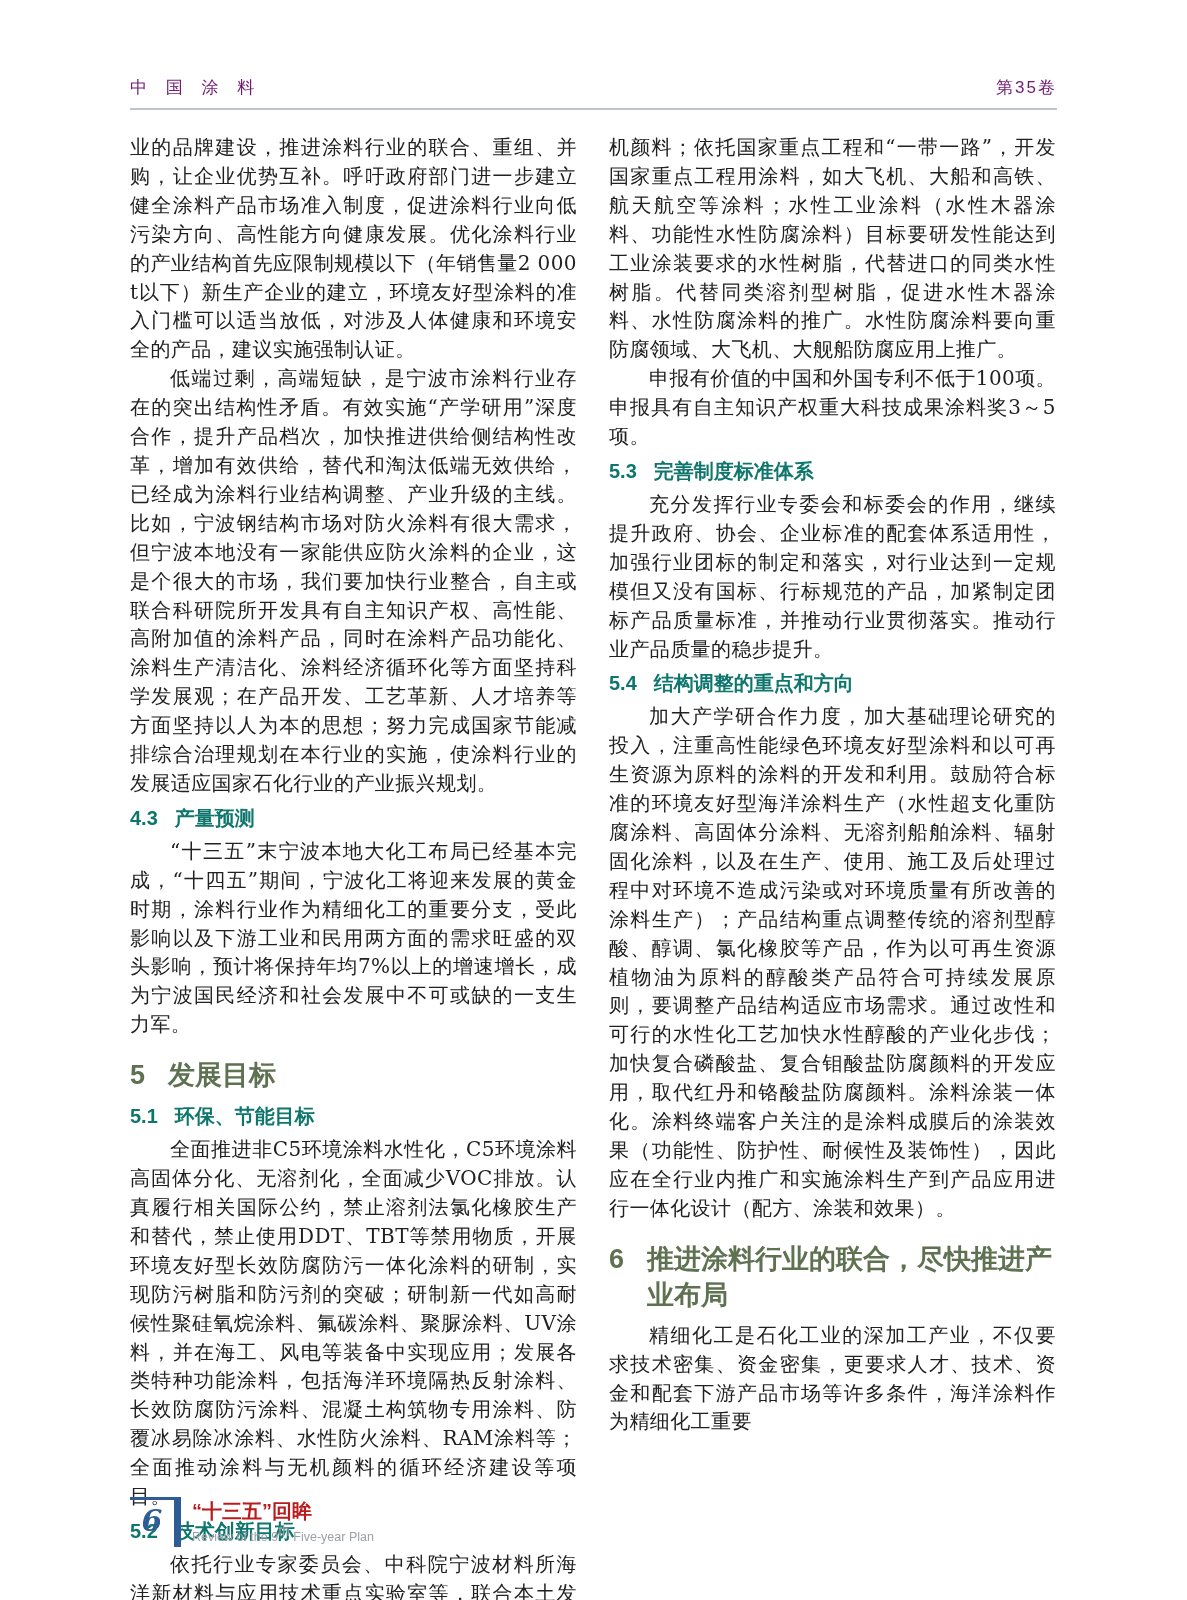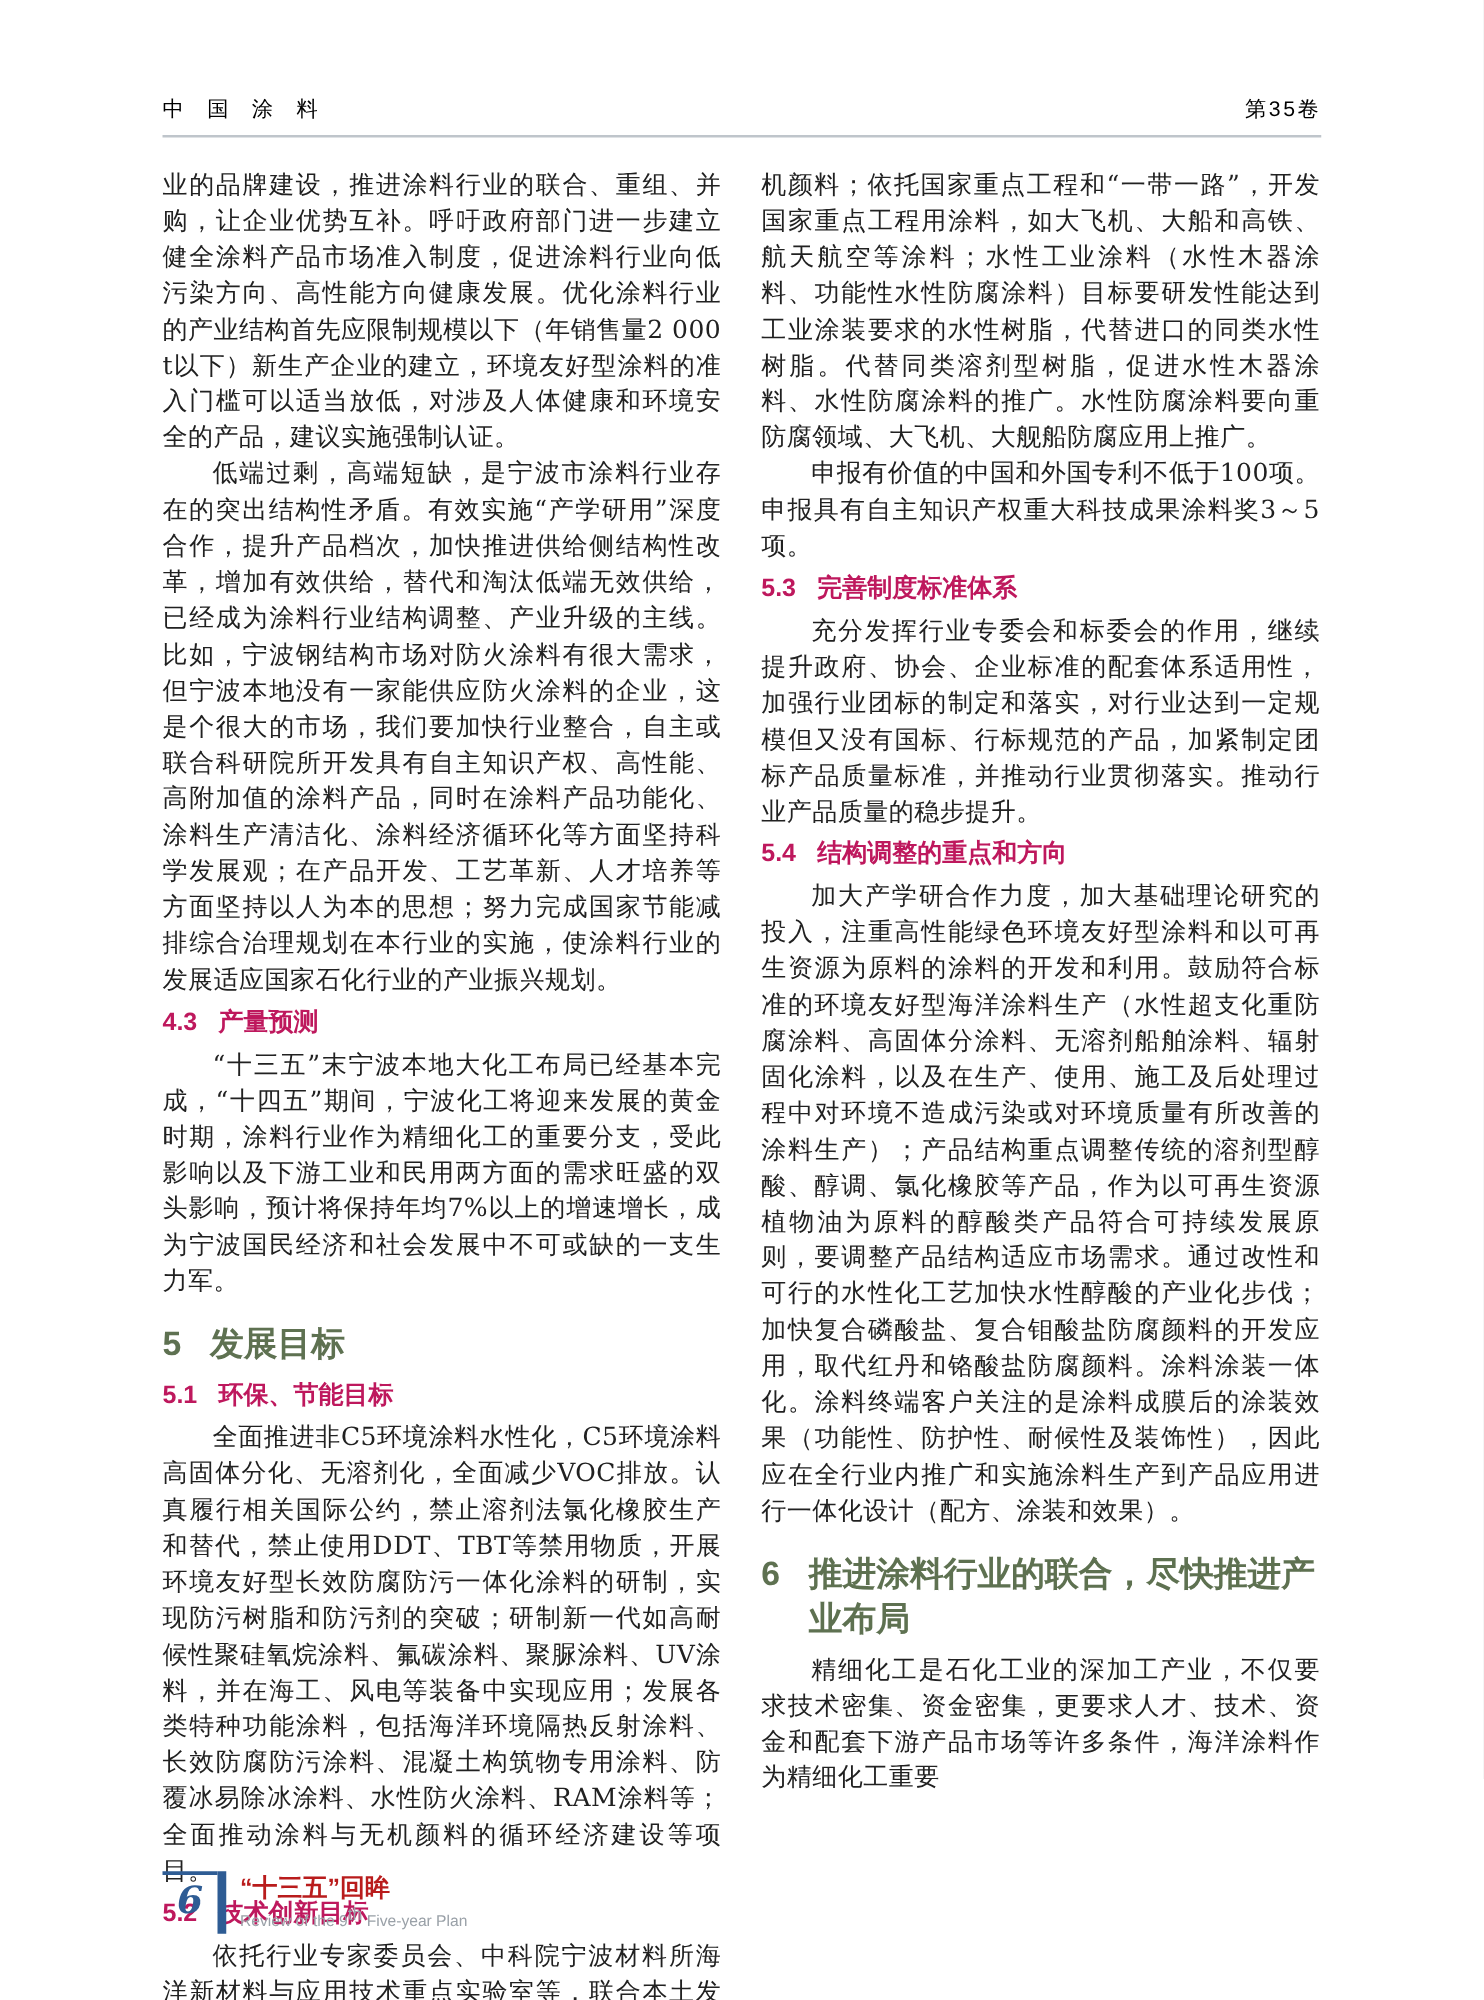--- a/index.html
+++ b/index.html
@@ -11,21 +11,21 @@
     font-family: "DejaVu Serif", serif;
     color: #212121;
   }
   
   .page-header {
     position: absolute; top: 76px; left: 130px; width: 927px;
     display: flex; justify-content: space-between; align-items: flex-end;
     border-bottom: 2px solid #bfc5cb;
     padding-bottom: 9px;
     font-family: "Liberation Sans", sans-serif;
-    color: #000000; font-size: 17px;
+    color: #701a75; font-size: 17px;
   }
   .journal-name { letter-spacing: 7px; }
   .volume { letter-spacing: 2px; }
   
   .columns {
     position: absolute; top: 133px; left: 130px; width: 927px;
     display: flex; gap: 32px;
   }
   .col { width: 447px; }
   p.body {
@@ -34,21 +34,21 @@
     line-height: 28.9px;
     text-align: justify;
     text-justify: inter-character;
     letter-spacing: 0.4px;
   }
   p.indent { text-indent: 2em; }
   .sub-heading {
     margin: 5px 0 4px;
     font-family: "Liberation Sans", sans-serif;
     font-size: 20px; font-weight: bold;
-    color: #be185d;
+    color: #0f766e;
     line-height: 30px;
   }
   .sub-heading .h-num { margin-right: 17px; }
   .main-heading {
     margin: 18px 0 8px;
     font-family: "Liberation Sans", sans-serif;
     font-size: 27px; font-weight: bold;
     color: #5e7151;
     line-height: 36px;
     display: flex;

